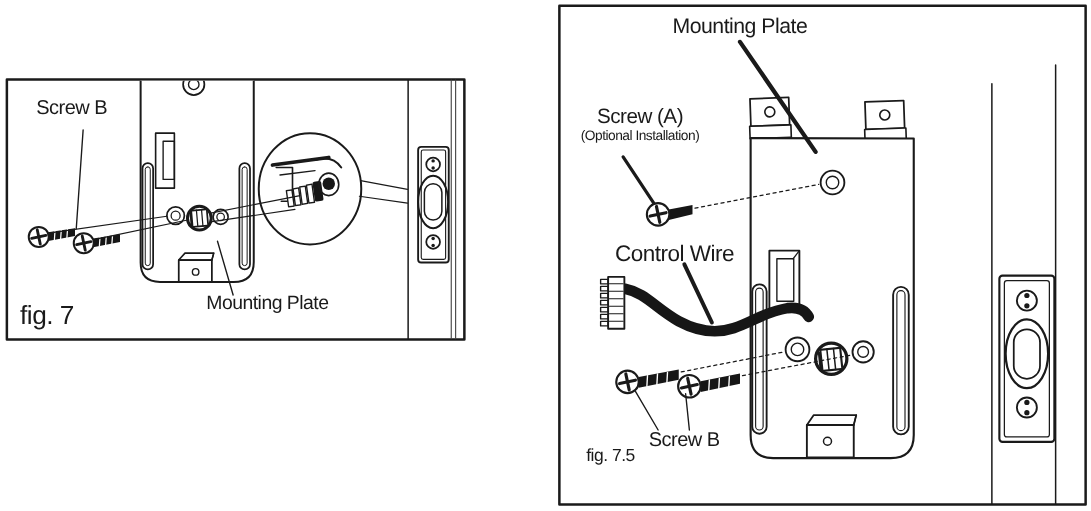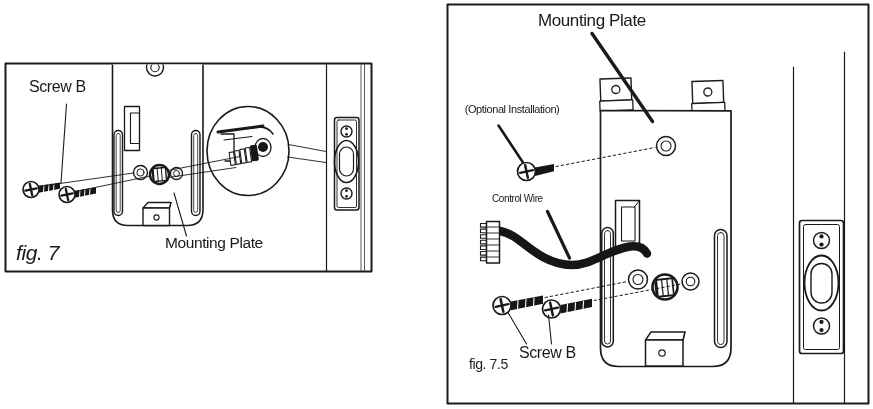--- a/index.html
+++ b/index.html
@@ -263,21 +263,22 @@
         <line x1="498.5" y1="125.5" x2="523" y2="162.5" stroke-width="2.6"></line>
         <line x1="547.5" y1="211.5" x2="569.5" y2="258" stroke-width="3.2"></line>
         <line x1="508" y1="312.5" x2="526.5" y2="344" stroke-width="1.1"></line>
         <line x1="548.5" y1="315" x2="551.5" y2="344" stroke-width="1.1"></line>
       </g>
     </g>
   </svg>
 
   <div class="lbl bold" style="left:29px;top:79px;font-size:16px;">Screw B</div>
   <div class="lbl bold" style="left:165px;top:235px;font-size:15.5px;">Mounting Plate</div>
-  <div class="lbl reg" style="left:16px;top:242px;font-size:21px;font-style:italic;">fig. 7</div>
+  <div class="lbl reg" style="left:16px;top:242px;font-size:21px;">fig. 7</div>
 
   <div class="lbl bold" style="left:538px;top:12px;font-size:17px;">Mounting Plate</div>
+  <div class="lbl bold ctr" style="left:452px;top:85px;width:120px;font-size:16.5px;">Screw (A)</div>
   <div class="lbl bold ctr" style="left:446px;top:104px;width:132px;font-size:11px;">(Optional Installation)</div>
-  <div class="lbl bold" style="left:492px;top:194px;font-size:10px;">Control Wire</div>
+  <div class="lbl bold" style="left:492px;top:194px;font-size:18px;">Control Wire</div>
   <div class="lbl bold" style="left:519px;top:345px;font-size:16px;">Screw B</div>
   <div class="lbl reg" style="left:457px;top:357px;font-size:14px;margin-left:12px;">fig. 7.5</div>
 
 </div>
 
 </body></html>

